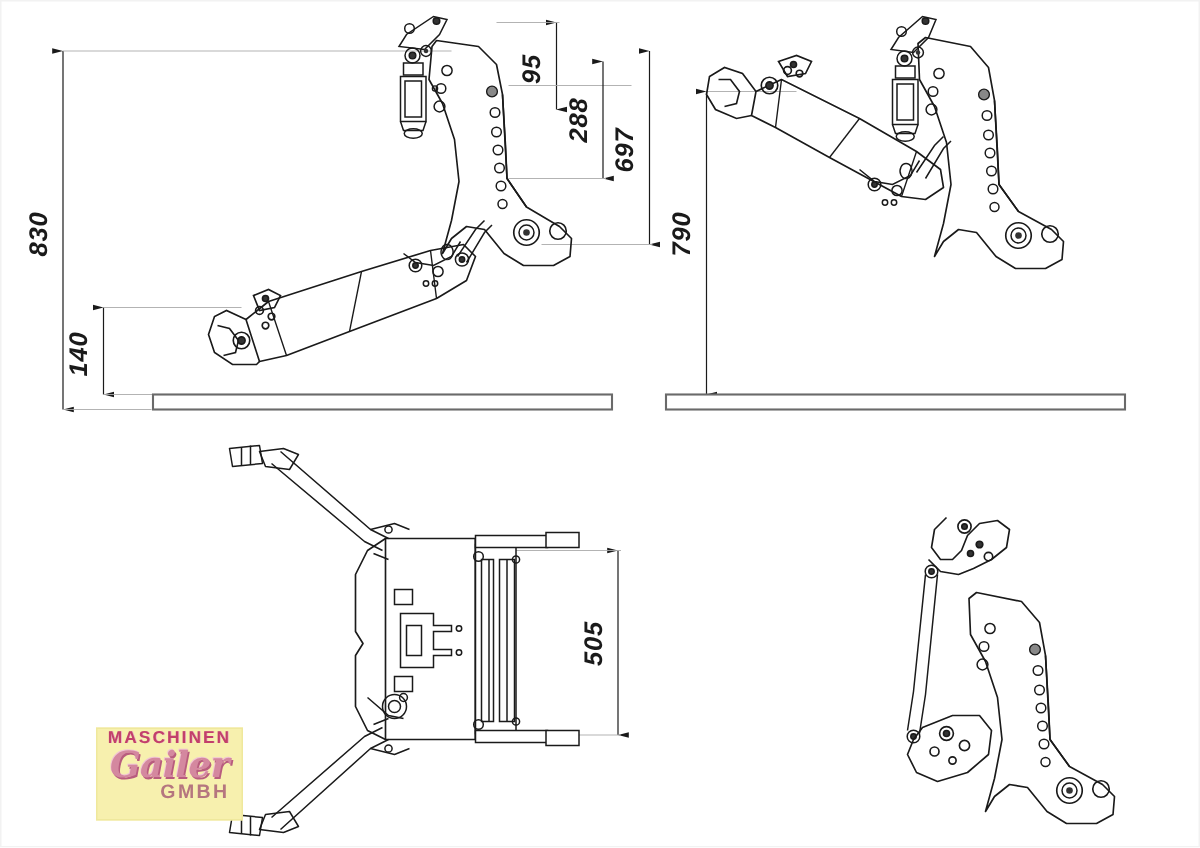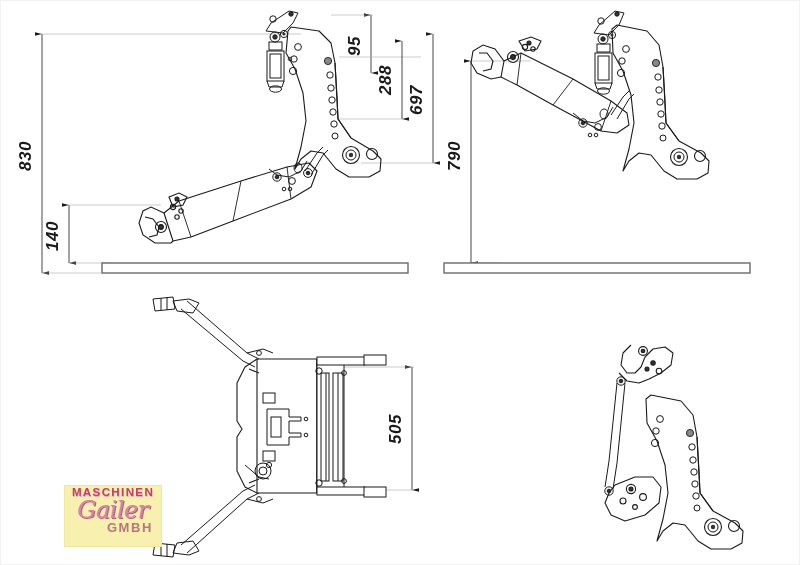--- a/index.html
+++ b/index.html
@@ -53,21 +53,21 @@
     font-size: 11.5px;
     letter-spacing: 1.4px;
     color: #c2406a;
     line-height: 1;
     margin-top: 1px;
     text-shadow: 0.5px 0.5px 0 #e8a9c0;
   }
   .logo-script {
     font-family: "DejaVu Serif", serif;
     font-style: italic;
-    font-weight: 400;
+    font-weight: 700;
     font-size: 24px;
     color: #d4889f;
     line-height: 1;
     margin-top: -1px;
     letter-spacing: -0.5px;
     text-shadow: 1px 1px 0 #b85c7e, -0.5px -0.5px 0 #f0c4d4;
   }
   .logo-bottom {
     font-family: "Liberation Sans", sans-serif;
     font-weight: 700;

